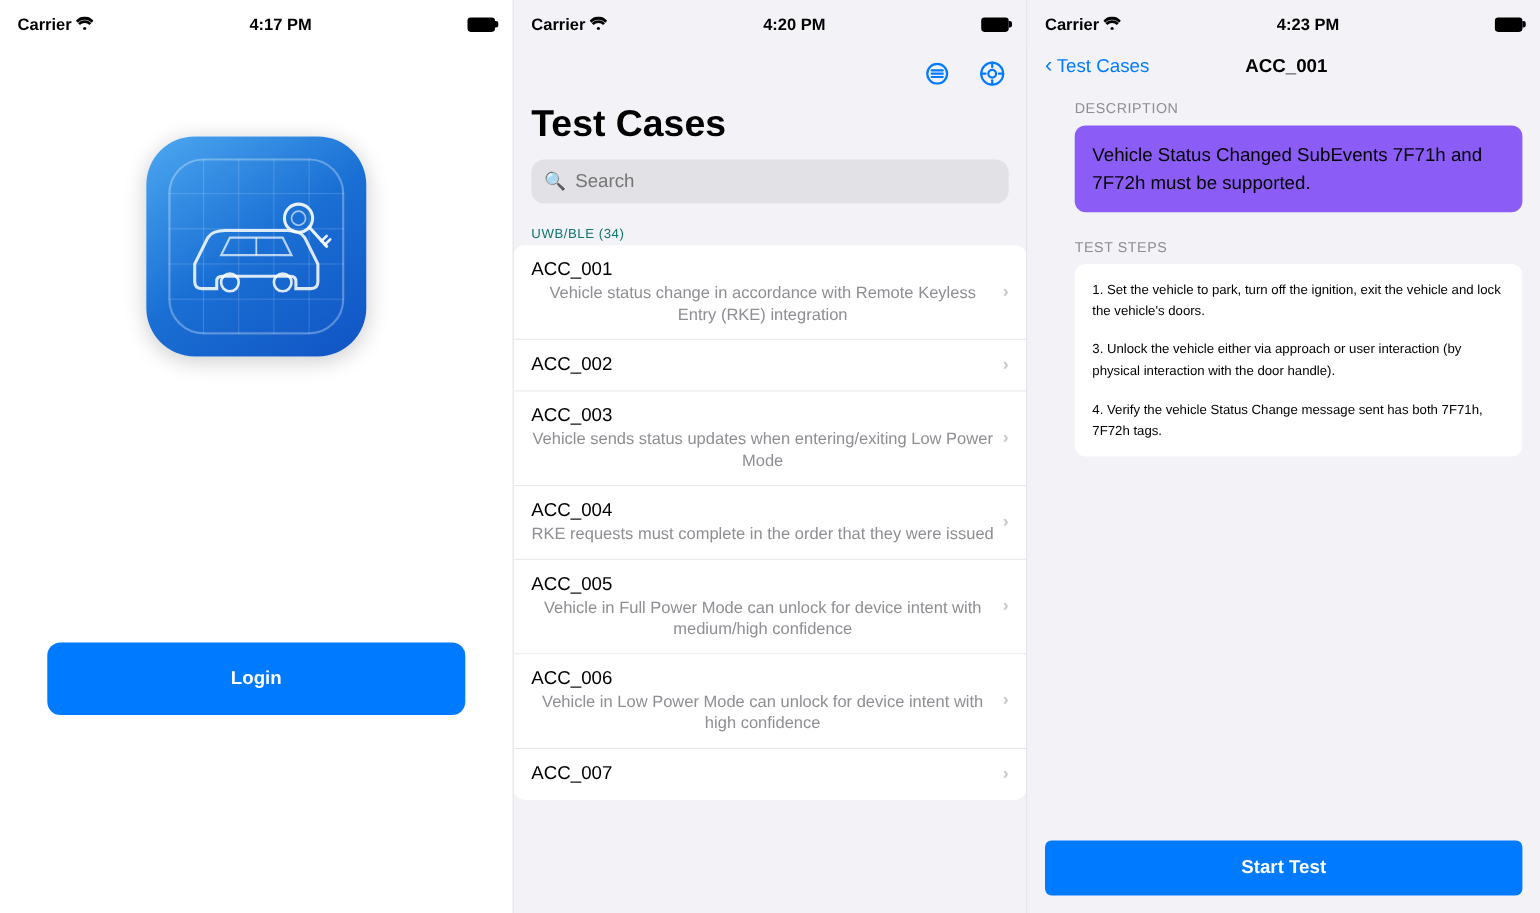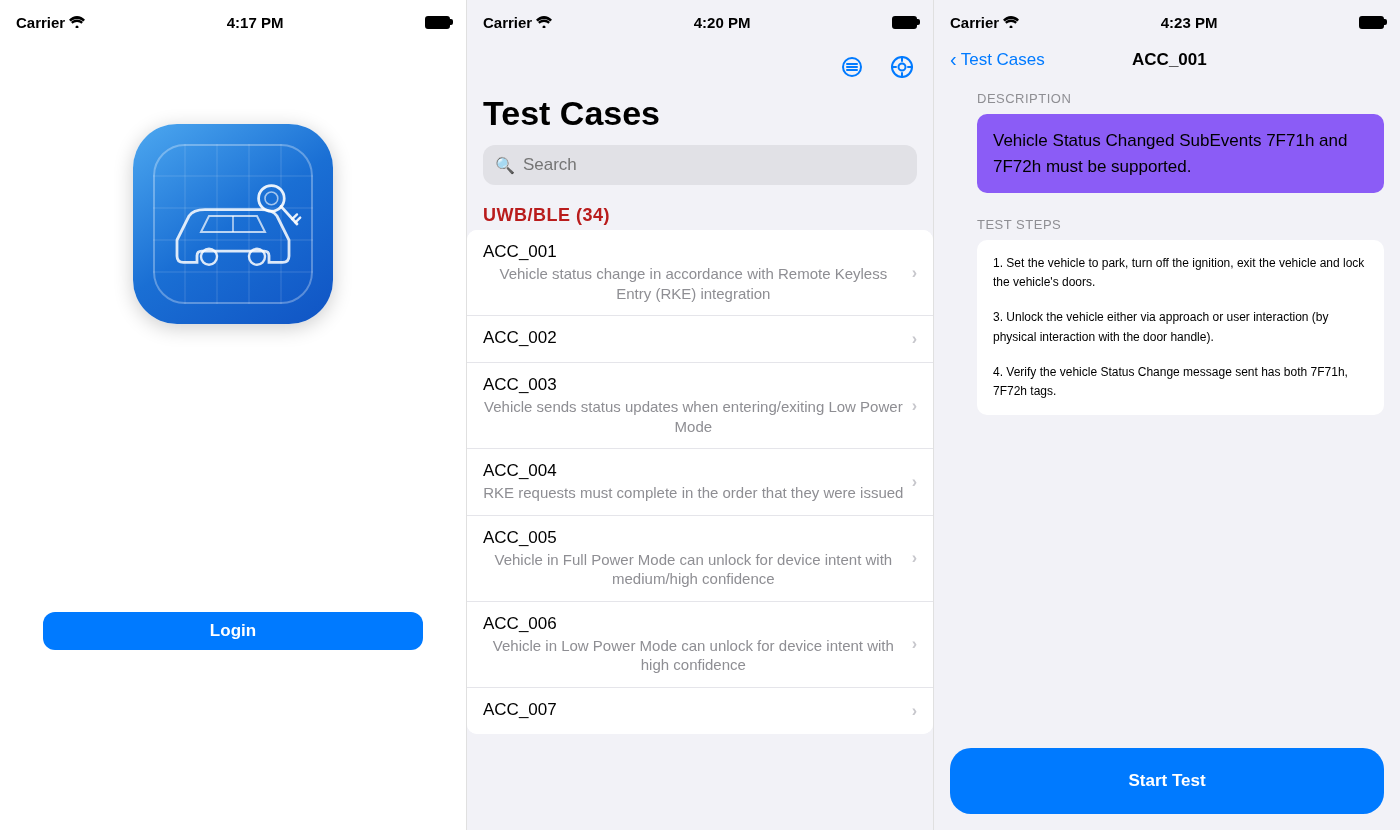--- a/index.html
+++ b/index.html
@@ -98,21 +98,21 @@
     }
 
     .car-key-svg {
       width: 160px;
       height: 160px;
     }
 
     .login-button {
       margin-top: 210px;
       width: 380px;
-      height: 38px;
+      height: 66px;
       background: #007aff;
       border: none;
       border-radius: 12px;
       color: #ffffff;
       font-size: 17px;
       font-weight: 600;
       cursor: pointer;
       position: absolute;
       bottom: 180px;
     }
@@ -180,23 +180,23 @@
       background: none;
       border: none;
       outline: none;
       font-size: 17px;
       color: #8e8e93;
       width: 100%;
     }
 
     .section-header {
       padding: 8px 16px 4px;
-      font-size: 18px;
-      font-weight: 700;
-      color: #b91c1c;
+      font-size: 12px;
+      font-weight: 400;
+      color: #0f766e;
       text-transform: uppercase;
       letter-spacing: 0.5px;
     }
 
     .list-content {
       overflow-y: auto;
       flex: 1;
       background: #f2f2f7;
     }
 
@@ -324,24 +324,24 @@
     .test-step {
       margin-bottom: 16px;
     }
 
     .test-step:last-child {
       margin-bottom: 0;
     }
 
     .start-test-button {
       margin: 8px 16px 16px;
-      height: 66px;
+      height: 50px;
       background: #007aff;
       border: none;
-      border-radius: 21px;
+      border-radius: 6px;
       color: #ffffff;
       font-size: 17px;
       font-weight: 600;
       cursor: pointer;
       width: calc(100% - 32px);
     }
 
     .items-group {
       background: #ffffff;
       border-radius: 10px;

